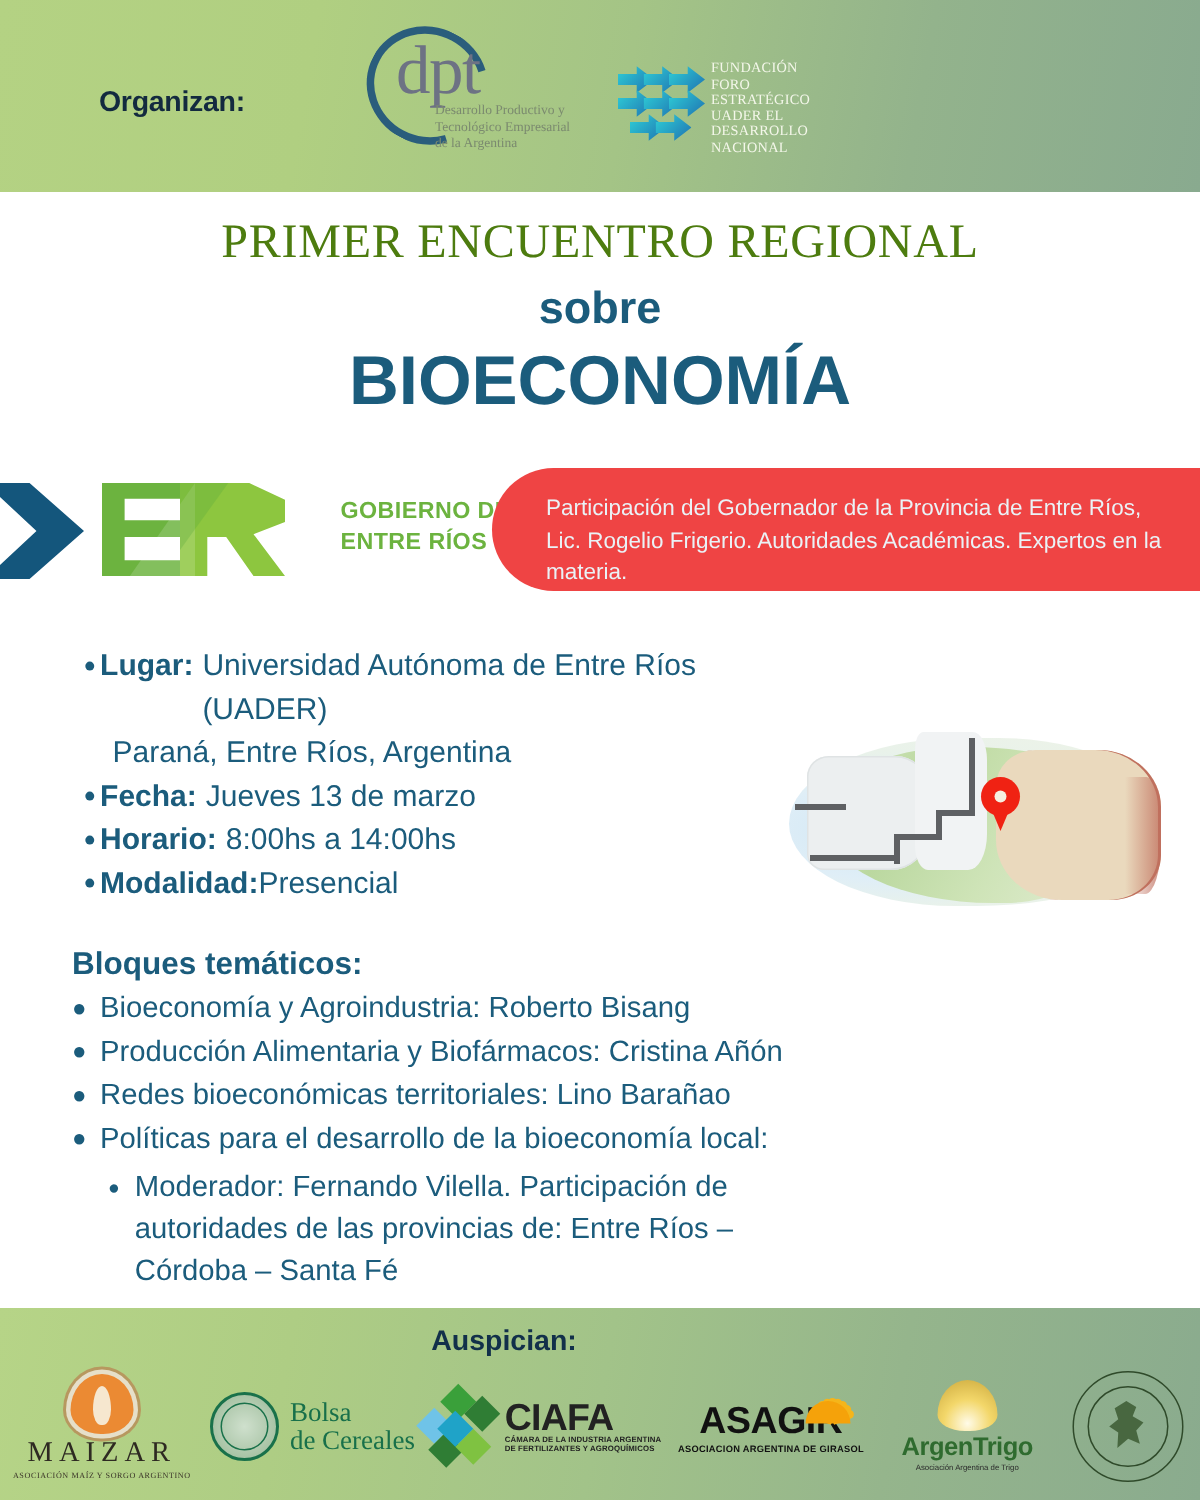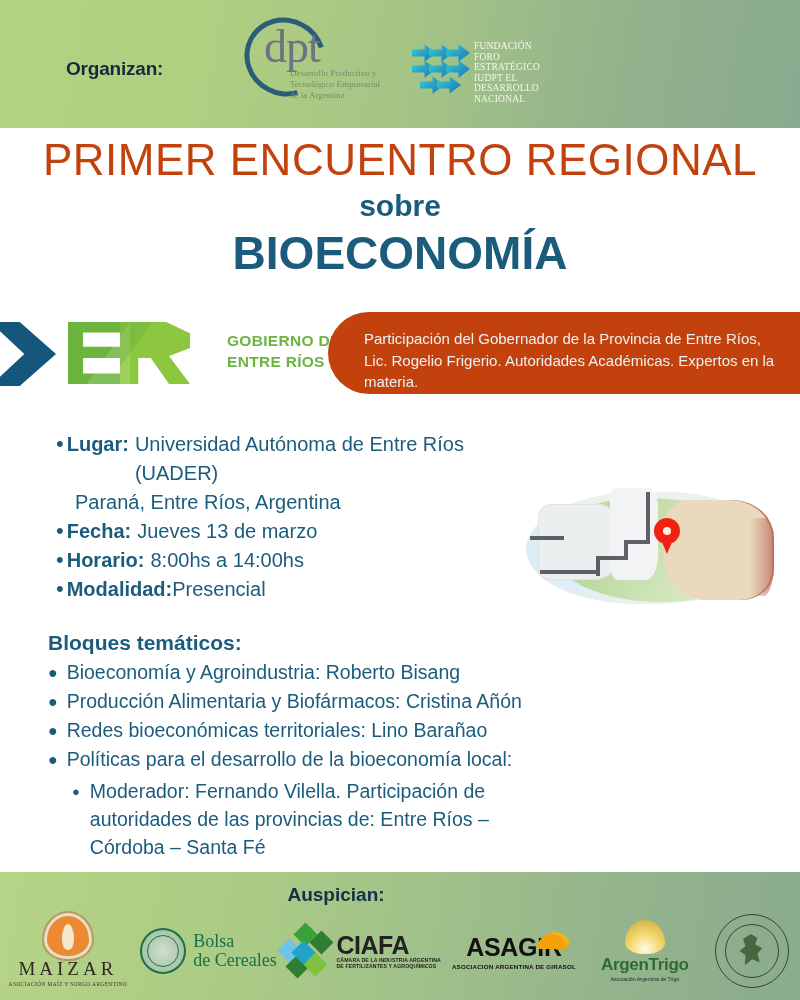--- a/index.html
+++ b/index.html
@@ -55,43 +55,43 @@
   .iu-u{position:absolute;left:0;top:2px;width:38px;height:40px;
      border:7px solid #123a52;border-top:none;border-radius:0 0 19px 19px;}
   .iu-u::after{content:"";position:absolute;left:11px;top:-2px;width:7px;height:22px;background:#123a52;}
   .iudpt-word{position:absolute;left:48px;top:0px;font-size:34px;font-weight:bold;
      color:#123a52;letter-spacing:-0.5px;line-height:1;}
   .iudpt-sub{position:absolute;left:50px;top:36px;width:118px;font-size:5.6px;
      line-height:7px;color:#1b4a63;}
 
   
   .title-wrap{position:absolute;left:0;top:133px;width:800px;text-align:center;}
-  .title-main{font-size:44px;font-weight:normal;color:#c2410c;letter-spacing:0.5px;
-     line-height:54px;font-family:Liberation Sans, sans-serif;}
+  .title-main{font-size:32px;font-weight:normal;color:#4d7c0f;letter-spacing:0.5px;
+     line-height:54px;font-family:Liberation Serif, serif;}
   .title-sobre{font-size:30px;color:#1b5c7c;line-height:38px;font-weight:bold;}
   .title-bio{font-size:46px;font-weight:bold;color:#1b5c7c;letter-spacing:0px;line-height:56px;}
 
   
   .strip{position:absolute;left:0;top:308px;width:800px;height:92px;}
   .chev{position:absolute;left:-10px;top:14px;width:66px;height:64px;
      background:#14567c;
      clip-path:polygon(0 0,45% 0,100% 50%,45% 100%,0 100%,52% 50%);}
   .er-logo{position:absolute;left:68px;top:14px;width:122px;height:62px;}
   .er-E{position:absolute;left:0;top:0;width:58px;height:62px;background:#6cb33f;
      clip-path:polygon(0 0,100% 0,100% 17%,26% 17%,26% 40%,92% 40%,92% 58%,26% 58%,26% 83%,100% 83%,100% 100%,0 100%);}
   .er-R{position:absolute;left:52px;top:0;width:70px;height:62px;background:#8dc63f;
      clip-path:polygon(0 0,66% 0,100% 18%,100% 42%,70% 55%,100% 100%,70% 100%,44% 58%,26% 58%,26% 100%,0 100%);}
   .er-shade1{position:absolute;left:0;top:0;width:62px;height:62px;background:rgba(255,255,255,0.16);
      clip-path:polygon(100% 0,100% 100%,30% 100%);}
   .er-shade2{position:absolute;left:52px;top:0;width:70px;height:62px;background:rgba(90,170,60,0.30);
      clip-path:polygon(0 0,46% 0,0 72%);}
   .er-gob{position:absolute;left:198px;top:22px;font-size:15.5px;font-weight:bold;
      color:#6cb33f;line-height:21px;letter-spacing:0.3px;margin-left:29px;}
   .bluebox{position:absolute;left:328px;top:312px;width:472px;height:82px;
-     background:#c2410c;border-radius:41px 0 0 41px;}
+     background:#ef4444;border-radius:41px 0 0 41px;}
   .bluebox p{margin:0;position:absolute;left:36px;top:16px;width:416px;
      color:#eaf2f6;font-size:15px;line-height:21.5px;}
 
   
   .details{position:absolute;left:56px;top:430px;width:430px;color:#1b5c7c;}
   .d-line{font-size:20px;line-height:29px;display:flex;align-items:flex-start;}
   .d-bullet{font-size:22px;line-height:27px;margin-right:3px;}
   .d-key{font-weight:bold;margin-right:6px;white-space:nowrap;}
   .d-key.tight{margin-right:0;}
   .d-val{font-weight:normal;}
@@ -217,21 +217,21 @@
       <div class="arrw" style="left:34px;top:0px;"></div>
       <div class="arrw" style="left:0px;top:16px;"></div>
       <div class="arrw" style="left:17px;top:16px;"></div>
       <div class="arrw" style="left:34px;top:16px;"></div>
       <div class="arrw" style="left:8px;top:32px;"></div>
       <div class="arrw" style="left:25px;top:32px;"></div>
     </div>
     <div class="ffedn-text">
       <div>FUNDACIÓN</div>
       <div>FORO ESTRATÉGICO</div>
-      <div>IUDPT EL</div>
+      <div>UADER EL</div>
       <div>DESARROLLO</div>
       <div>NACIONAL</div>
     </div>
   </div>
 
 
   <div class="title-wrap">
     <div class="title-main">PRIMER ENCUENTRO REGIONAL</div>
     <div class="title-sobre">sobre</div>
     <div class="title-bio">BIOECONOMÍA</div>

